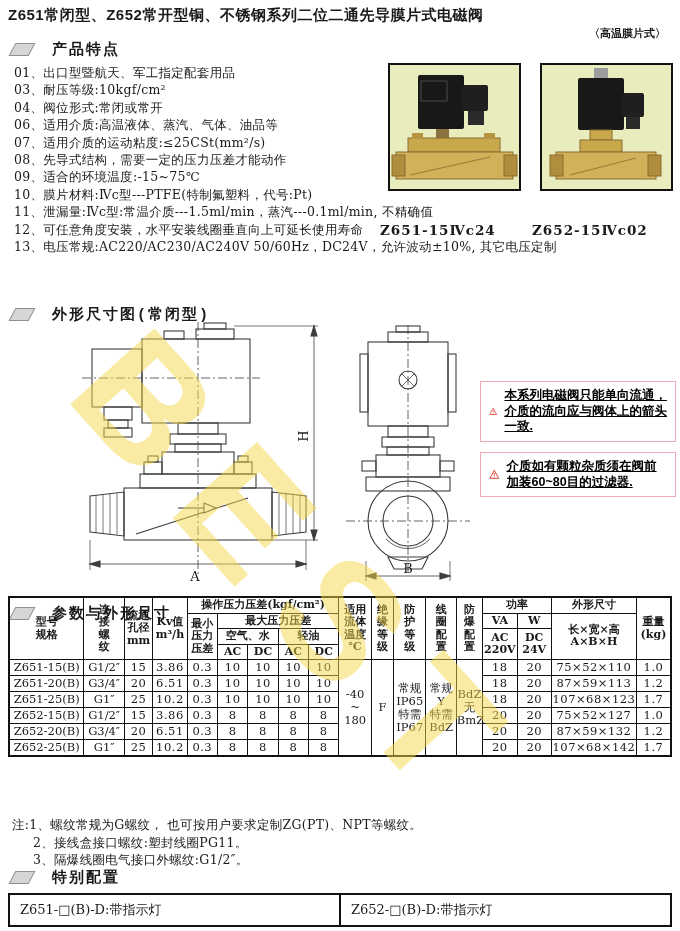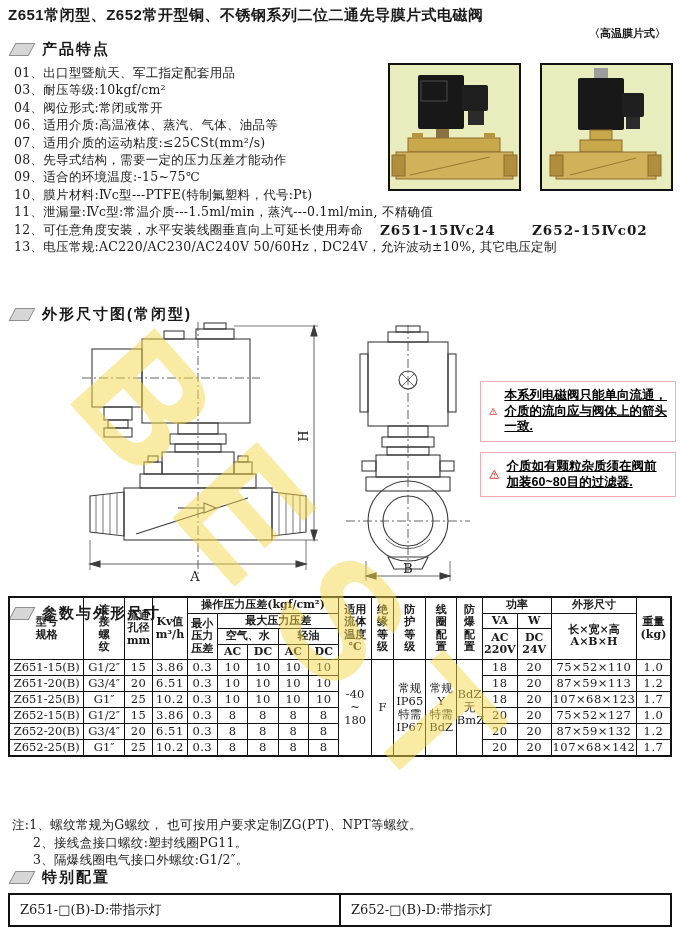--- a/index.html
+++ b/index.html
@@ -7,21 +7,21 @@
   .page {
     position:relative; width:680px; height:931px; background:#fff;
     font-family:"Liberation Sans", sans-serif; color:#1a1a1a; overflow:hidden;
   }
   
   .title { position:absolute; left:8px; top:6px; width:668px;
     font-size:15px; font-weight:bold; letter-spacing:0.5px; }
   .subtitle { position:absolute; right:14px; top:26px;
     font-size:11px; font-weight:bold; }
   
-  .sec { position:absolute; display:flex; align-items:center; gap:10px; }
+  .sec { position:absolute; display:flex; align-items:center; gap:20px;font-family:Liberation Mono, monospace; }
   .sec .mark { width:20px; height:13px; background:#d6d6d6; border:1px solid #8f8f8f;
     transform:skewX(-28deg); }
   .sec .sec-label { font-size:15px; font-weight:bold; letter-spacing:2px; }
   
   .features { position:absolute; left:14px; top:64px; width:660px;
     font-family:"DejaVu Serif", serif; font-size:12.5px; }
   .features .feat { line-height:17.4px; white-space:nowrap; letter-spacing:0.3px; }
   
   .photo { position:absolute; width:133px; height:128px; border:2px solid #111;
     background:#e9edbe; }

